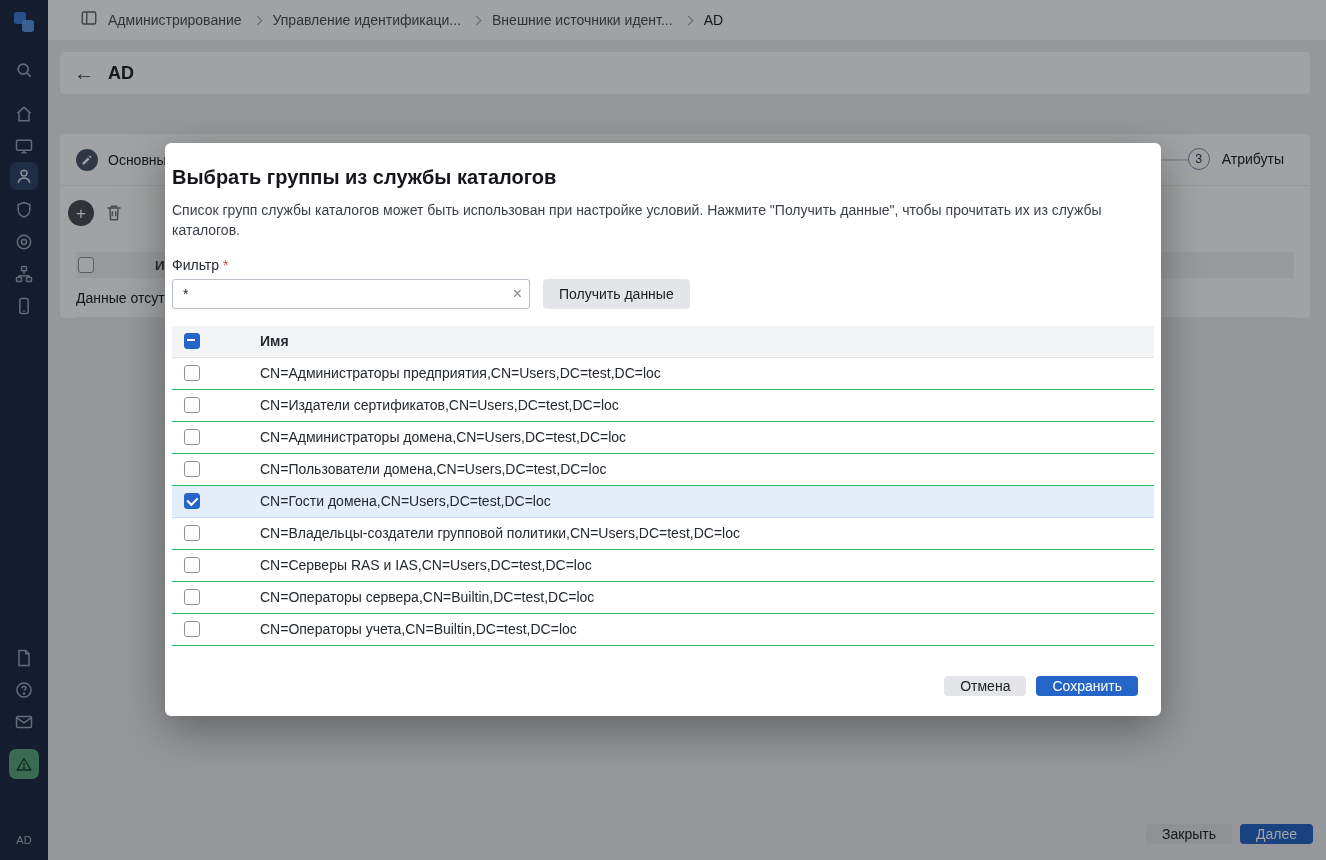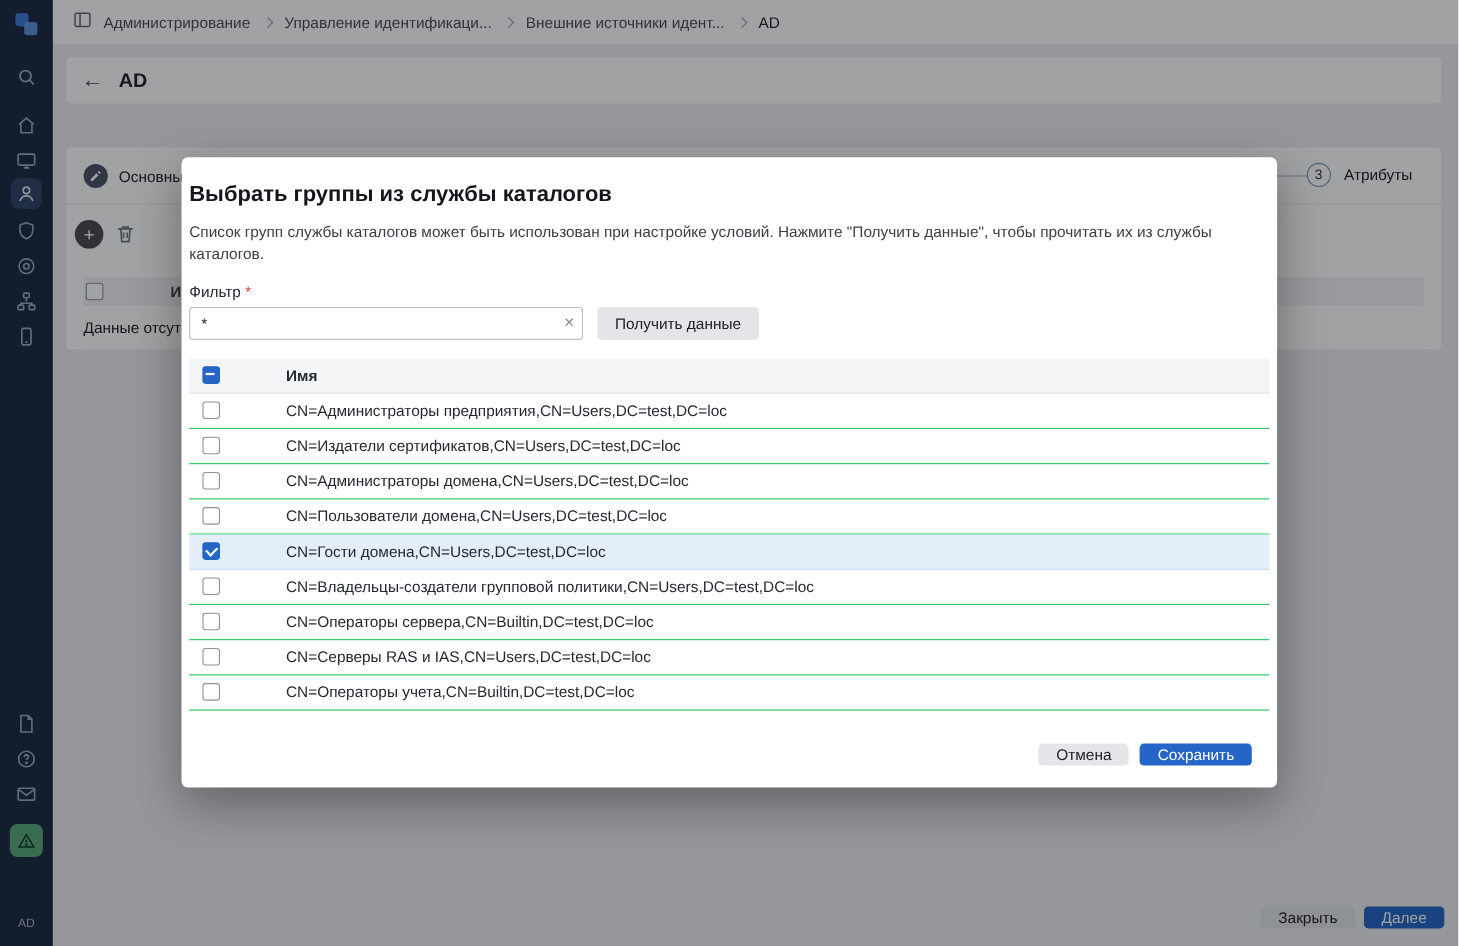--- a/index.html
+++ b/index.html
@@ -17,21 +17,21 @@
   .sidebar{position:absolute;left:0;top:0;width:48px;height:860px;background:var(--sidebar-bg);z-index:1;}
   .s-icon{position:absolute;left:10px;width:28px;height:28px;display:flex;align-items:center;justify-content:center;cursor:pointer;}
   .s-icon svg{display:block;}
   .s-tile{background:#2e4468;border-radius:7px;}
   .s-green{position:absolute;left:9px;width:30px;height:30px;background:#57a97b;border-radius:7px;
            display:flex;align-items:center;justify-content:center;cursor:pointer;}
   .s-avatar{position:absolute;left:0;width:48px;text-align:center;color:#aab4c5;font-size:11px;cursor:pointer;}
 
   
   .breadcrumb-bar{position:absolute;left:48px;top:0;width:1278px;height:40px;background:#ffffff;
-                  display:flex;align-items:center;gap:10px;padding:0 18px;}
+                  display:flex;align-items:center;gap:10px;padding:0 32px;}
   .bc-item{font-size:14px;color:#4a4e55;white-space:nowrap;cursor:pointer;}
   .bc-item.current{color:#202124;}
   .chev{width:7px;height:7px;border-right:1.6px solid #9aa0a6;border-top:1.6px solid #9aa0a6;
         transform:rotate(45deg);flex:none;margin:0 2px;}
 
   
   .title-card{position:absolute;left:60px;top:52px;width:1250px;height:42px;background:#fff;border-radius:4px;
               display:flex;align-items:center;gap:14px;padding:0 14px;}
   .back-btn{font-size:20px;color:#3c4043;cursor:pointer;line-height:1;}
   .page-title{font-size:18px;font-weight:700;margin:0;}
@@ -310,27 +310,27 @@
       <div class="m-row">
         <span class="c-check">
             <span class="cbx"></span>
           </span>
         <span class="c-name">CN=Владельцы-создатели групповой политики,CN=Users,DC=test,DC=loc</span>
       </div>
       <div class="m-row">
         <span class="c-check">
             <span class="cbx"></span>
           </span>
+        <span class="c-name">CN=Серверы RAS и IAS,CN=Users,DC=test,DC=loc</span>
+      </div>
+      <div class="m-row">
+        <span class="c-check">
+            <span class="cbx"></span>
+          </span>
         <span class="c-name">CN=Операторы сервера,CN=Builtin,DC=test,DC=loc</span>
-      </div>
-      <div class="m-row">
-        <span class="c-check">
-            <span class="cbx"></span>
-          </span>
-        <span class="c-name">CN=Серверы RAS и IAS,CN=Users,DC=test,DC=loc</span>
       </div>
       <div class="m-row">
         <span class="c-check">
             <span class="cbx"></span>
           </span>
         <span class="c-name">CN=Операторы учета,CN=Builtin,DC=test,DC=loc</span>
       </div>
     </div>
 
     <div class="m-footer">

